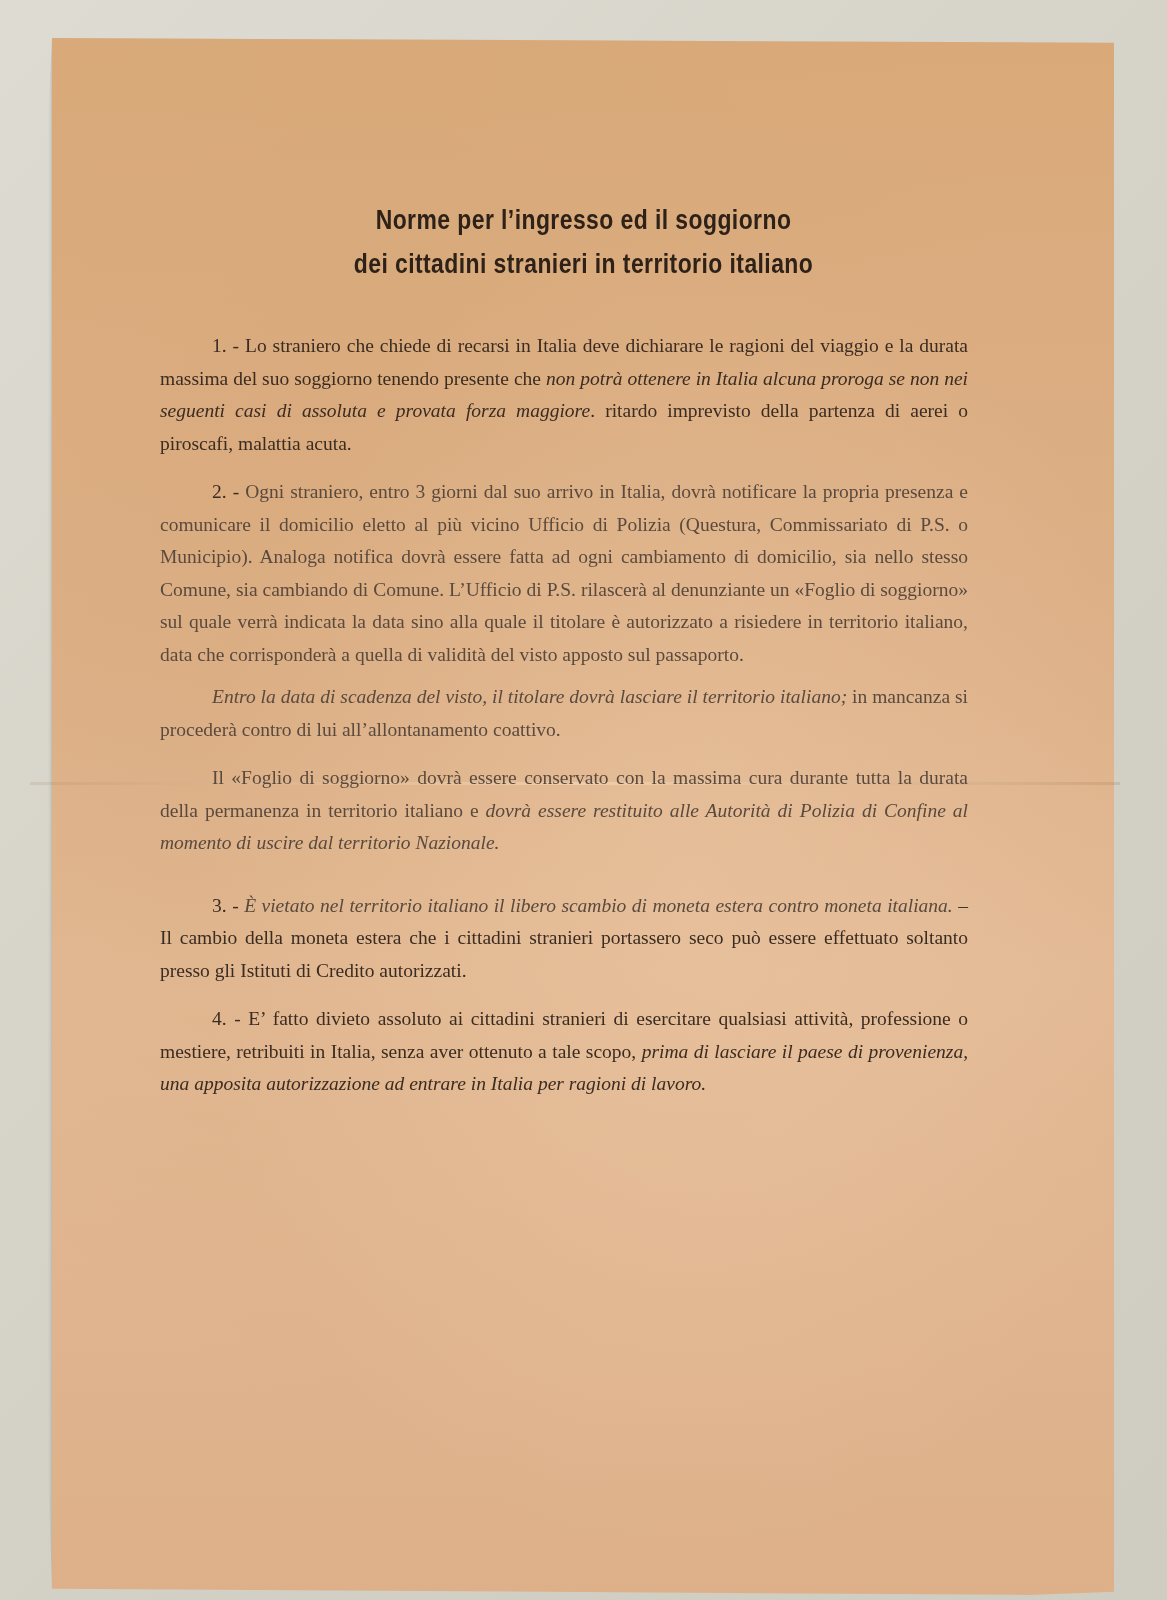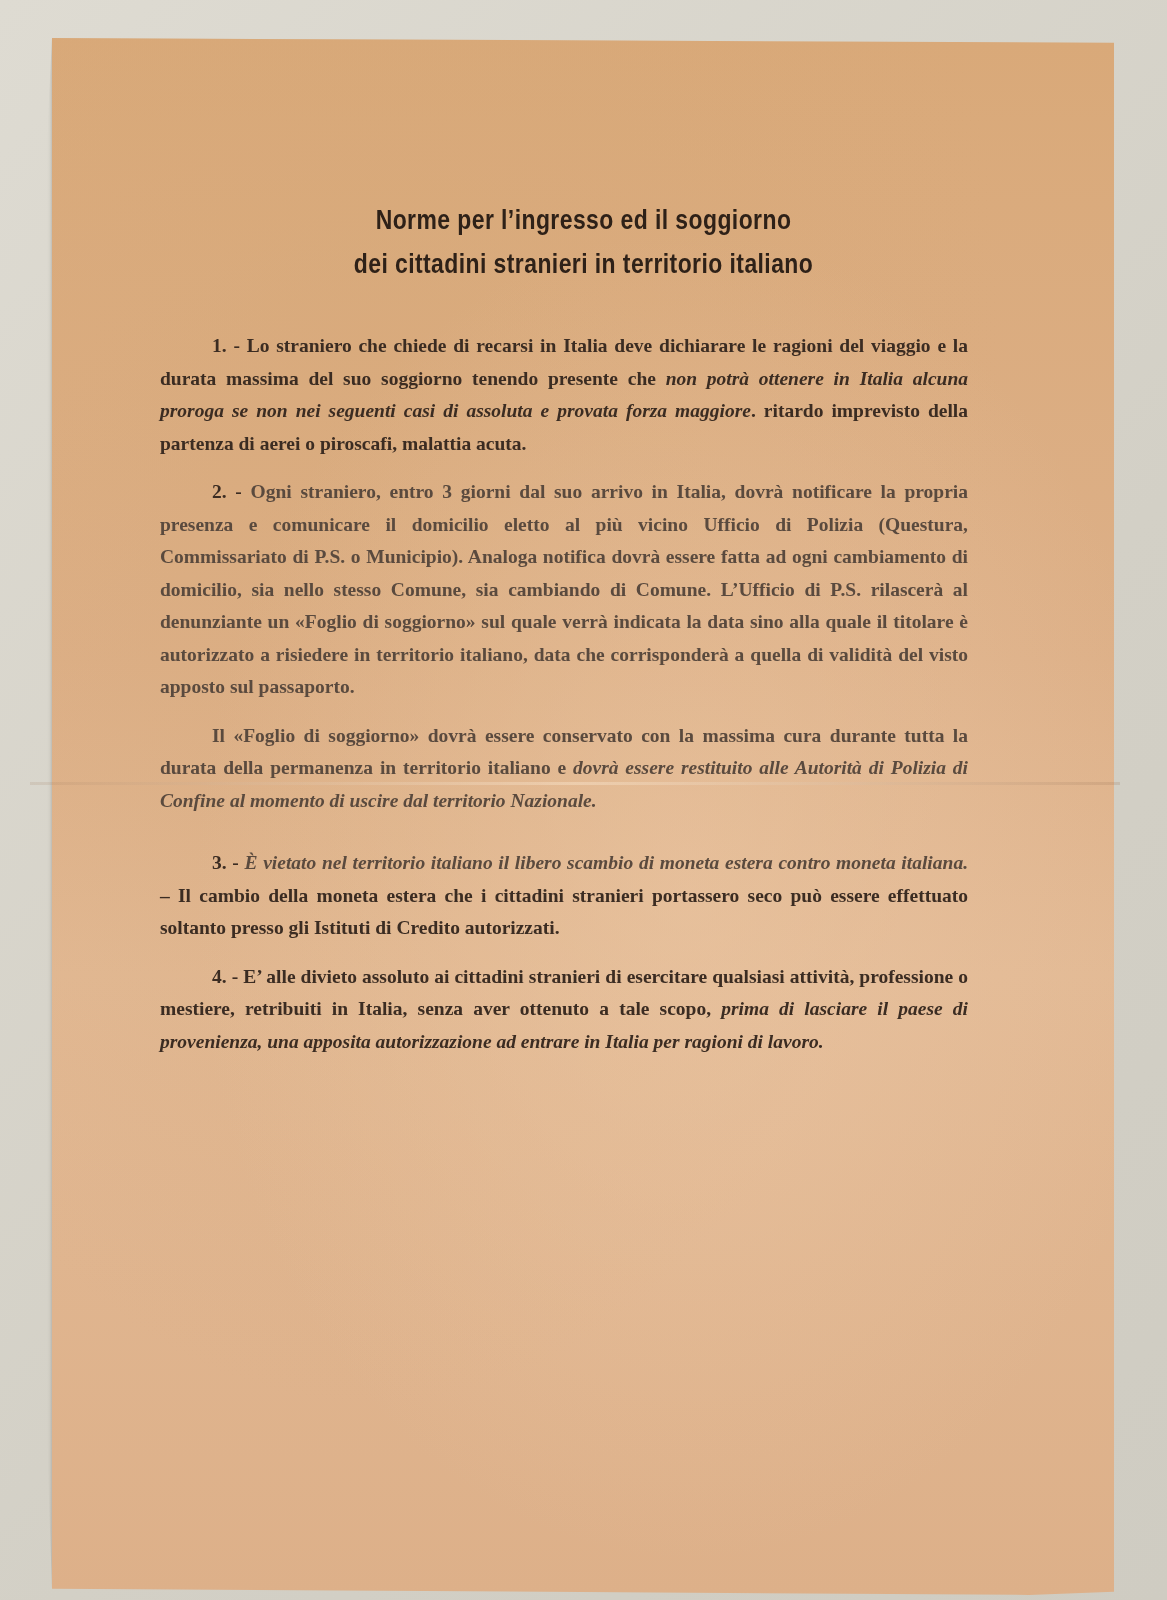--- a/index.html
+++ b/index.html
@@ -34,21 +34,20 @@
     font-size: 27px; line-height: 44px;
     transform: scaleX(0.85);
     letter-spacing: 0.5px;
   }
   .title div { white-space: nowrap; }
   .body {
     position: absolute; left: 160px; width: 808px; top: 330px;
     color: #3b2c22;
     font-size: 19.5px; line-height: 32.5px;
     text-align: justify;
-    font-weight: bold;
   }
   .para { margin: 0 0 16px 0; text-indent: 52px; }
   .para.tight { margin-bottom: 10px; }
   .para.gap-lg { margin-bottom: 30px; margin-top: 16px; }
   .faded { color: #5a4a3e; }
   em { font-style: italic; }
 </style>
 </head>
 <body>
 
@@ -66,30 +65,34 @@
     <span>1. -</span>
     <span>Lo straniero che chiede di recarsi in Italia deve dichiarare le ragioni del viaggio e la durata massima del suo soggiorno tenendo presente che</span>
     <em>non potrà ottenere in Italia alcuna proroga se non nei seguenti casi di assoluta e provata forza maggiore</em><span>. ritardo imprevisto della partenza di aerei o piroscafi, malattia acuta.</span>
   </p>
 
   <p class="para tight">
     <span>2. -</span>
     <span class="faded">Ogni straniero, entro 3 giorni dal suo arrivo in Italia, dovrà notificare la propria presenza e comunicare il domicilio eletto al più vicino Ufficio di Polizia (Questura, Commissariato di P.S. o Municipio). Analoga notifica dovrà essere fatta ad ogni cambiamento di domicilio, sia nello stesso Comune, sia cambiando di Comune. L’Ufficio di P.S. rilascerà al denunziante un «Foglio di soggiorno» sul quale verrà indicata la data sino alla quale il titolare è autorizzato a risiedere in territorio italiano, data che corrisponderà a quella di validità del visto apposto sul passaporto.</span>
   </p>
 
+  <p class="para tight">
+    <em class="faded">Entro la data di scadenza del visto, il titolare dovrà lasciare il territorio italiano;</em>
+    <span class="faded">in mancanza si procederà contro di lui all’allontanamento coattivo.</span>
+  </p>
 
   <p class="para gap-lg">
     <span class="faded">Il «Foglio di soggiorno» dovrà essere conservato con la massima cura durante tutta la durata della permanenza in territorio italiano e</span>
     <em class="faded">dovrà essere restituito alle Autorità di Polizia di Confine al momento di uscire dal territorio Nazionale.</em>
   </p>
 
   <p class="para">
     <span>3. -</span>
     <em class="faded">È vietato nel territorio italiano il libero scambio di moneta estera contro moneta italiana.</em>
     <span>– Il cambio della moneta estera che i cittadini stranieri portassero seco può essere effettuato soltanto presso gli Istituti di Credito autorizzati.</span>
   </p>
 
   <p class="para">
     <span>4. -</span>
-    <span>E’ alle divieto assoluto ai cittadini stranieri di esercitare qualsiasi attività, professione o mestiere, retribuiti in Italia, senza aver ottenuto a tale scopo,</span>
+    <span>E’ fatto divieto assoluto ai cittadini stranieri di esercitare qualsiasi attività, professione o mestiere, retribuiti in Italia, senza aver ottenuto a tale scopo,</span>
     <em>prima di lasciare il paese di provenienza, una apposita autorizzazione ad entrare in Italia per ragioni di lavoro.</em>
   </p>
 </div>
 
 </body></html>

